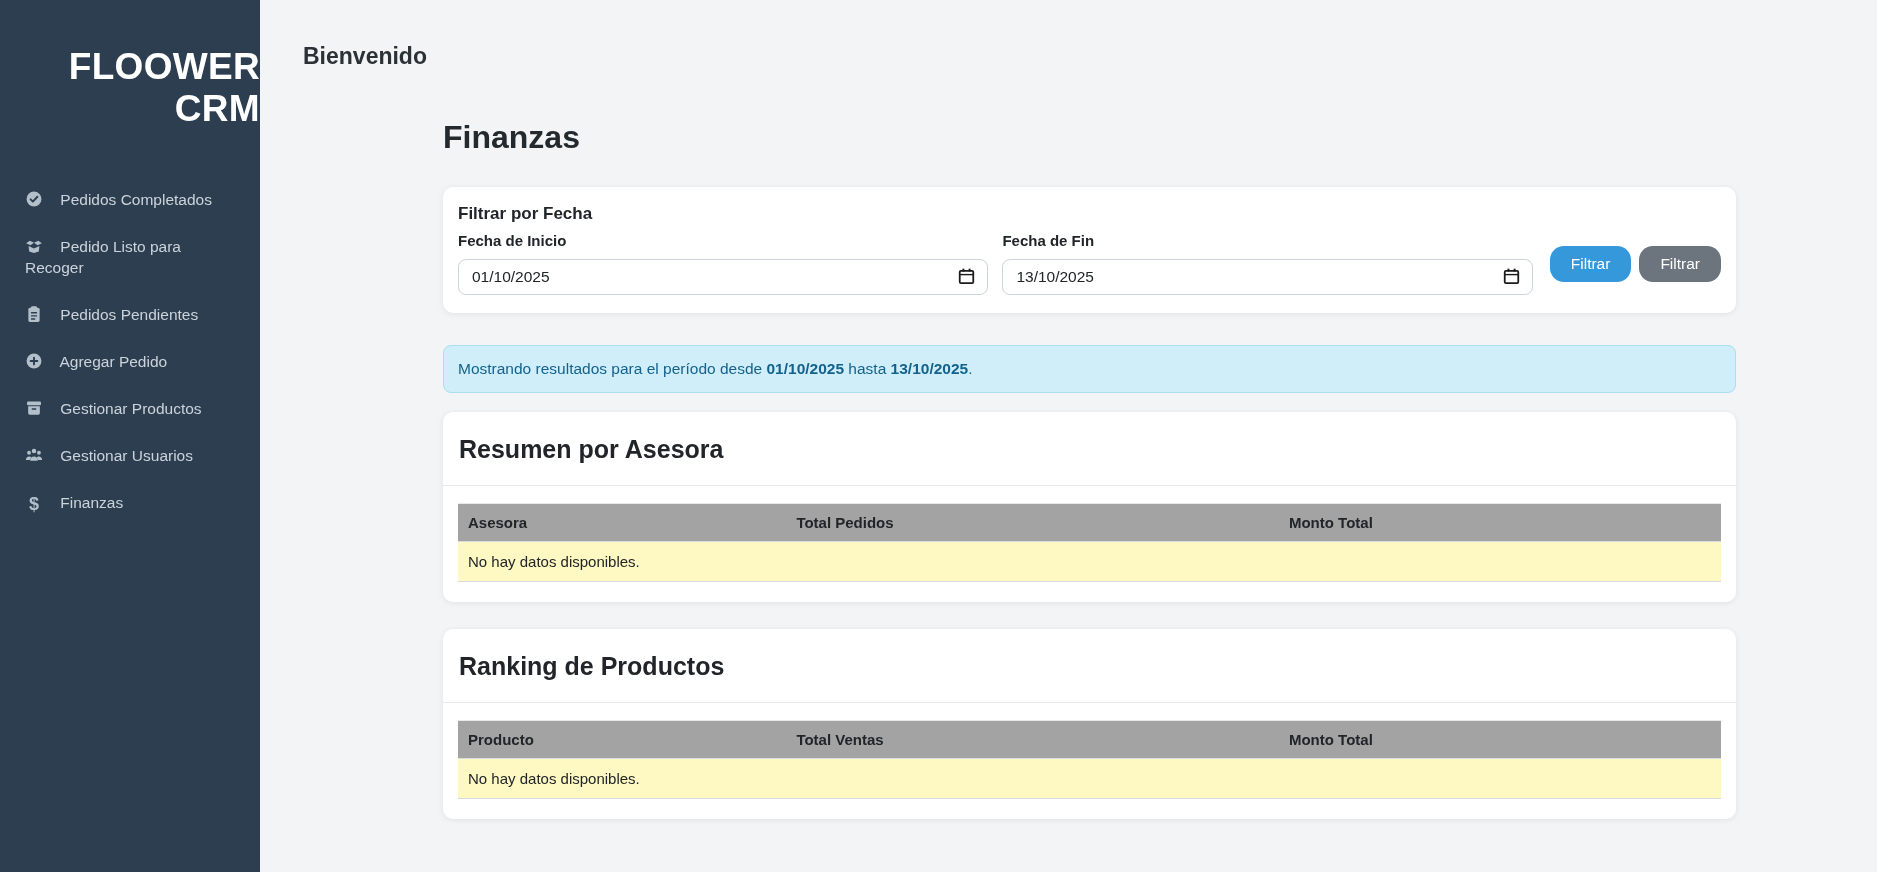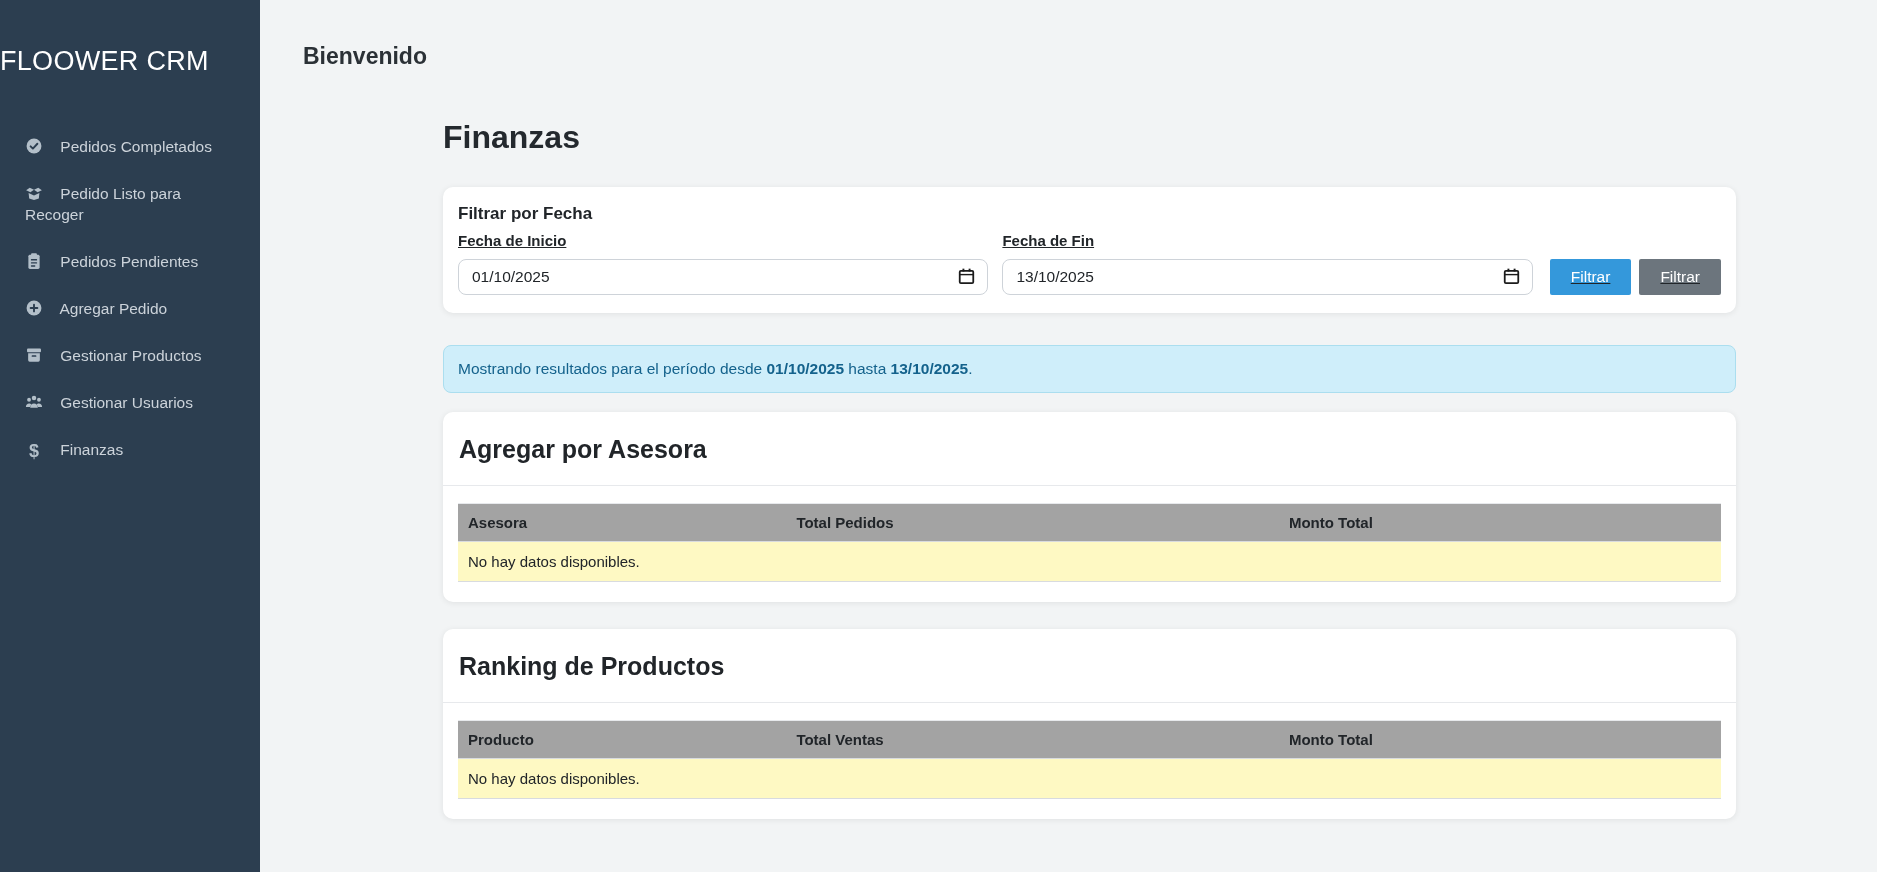--- a/index.html
+++ b/index.html
@@ -11,23 +11,23 @@
   }
 
   
   .sidebar {
     position:fixed; left:0; top:0;
     width:260px; height:872px;
     background:#2c3e50;
   }
   .brand {
     color:#ffffff;
-    font-size:27px;
-    font-weight:400;
-    text-align:left;
+    font-size:37px;
+    font-weight:700;
+    text-align:right;
     padding-top:46px;
     letter-spacing:.3px;
   }
   .nav { margin-top:46px; list-style:none; }
   .nav-item {
     display:block;
     padding:13px 25px;
     font-size:15.5px;
     line-height:21px;
     color:#ccd3da;
@@ -71,21 +71,21 @@
 
   .card {
     background:#ffffff;
     border-radius:10px;
     box-shadow:0 1px 6px rgba(0,0,0,.08);
   }
 
   
   .filter-card { margin-top:30px; padding:16px 15px 18px 15px; }
   .filter-title { font-size:17px; font-weight:700; line-height:22px; margin-bottom:7px; }
-  .filter-row { display:flex; align-items:flex-end; gap:14px;text-decoration:underline; }
+  .filter-row { display:flex; align-items:center; gap:14px; }
   .field-col { flex:1 1 0; }
   .field-label {
     display:block;
     font-size:15px;
     font-weight:700;
     line-height:18px;
     margin-bottom:9px;
     color:#212529;
   }
   .date-wrap { position:relative; }
@@ -103,21 +103,21 @@
   }
   .cal-icon {
     position:absolute; right:12px; top:8px;
     width:19px; height:19px;
     cursor:pointer;
   }
   .btn-col { display:flex; gap:8px; padding-left:3px; }
   .btn {
     height:36px;
     border:none;
-    border-radius:2px;
+    border-radius:14px;
     padding:0 21px;
     font-size:15.5px;
     font-family:"Liberation Sans", sans-serif;
     color:#ffffff;
     cursor:pointer;
     white-space:nowrap;
   }
   .btn-primary { background:#3498db; }
   .btn-secondary { background:#6c757d; }
 
@@ -299,21 +299,21 @@
           <button class="btn btn-secondary">Filtrar</button>
         </div>
 
       </div>
     </div>
 
     <div class="alert"><span>Mostrando resultados para el período desde </span><b>01/10/2025</b><span> hasta </span><b>13/10/2025</b><span>.</span></div>
 
     <div class="card table-card">
       <div class="card-header">
-        <div class="card-title">Agregar por Asesora</div>
+        <div class="card-title">Resumen por Asesora</div>
       </div>
       <div class="card-body">
         <table class="data-table">
           <colgroup>
               <col style="width:26%">
               <col style="width:39%">
               <col style="width:35%">
             </colgroup>
           <thead>
             <tr>

